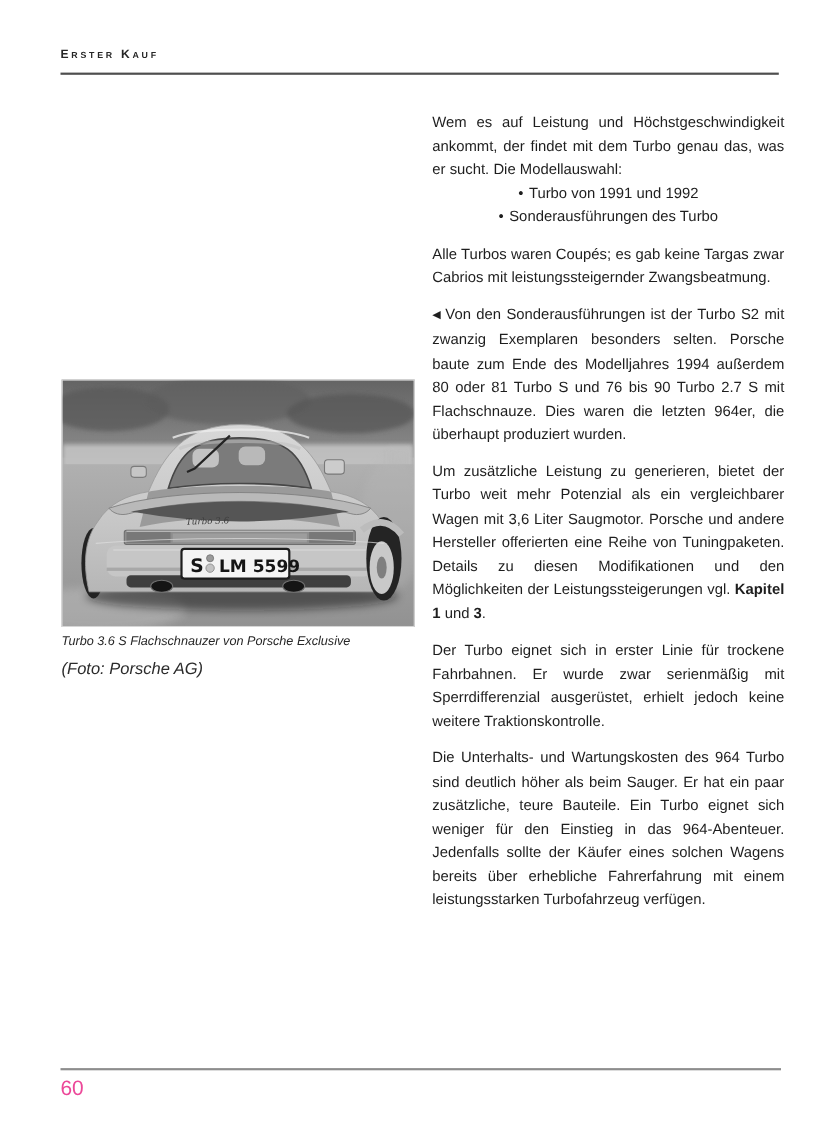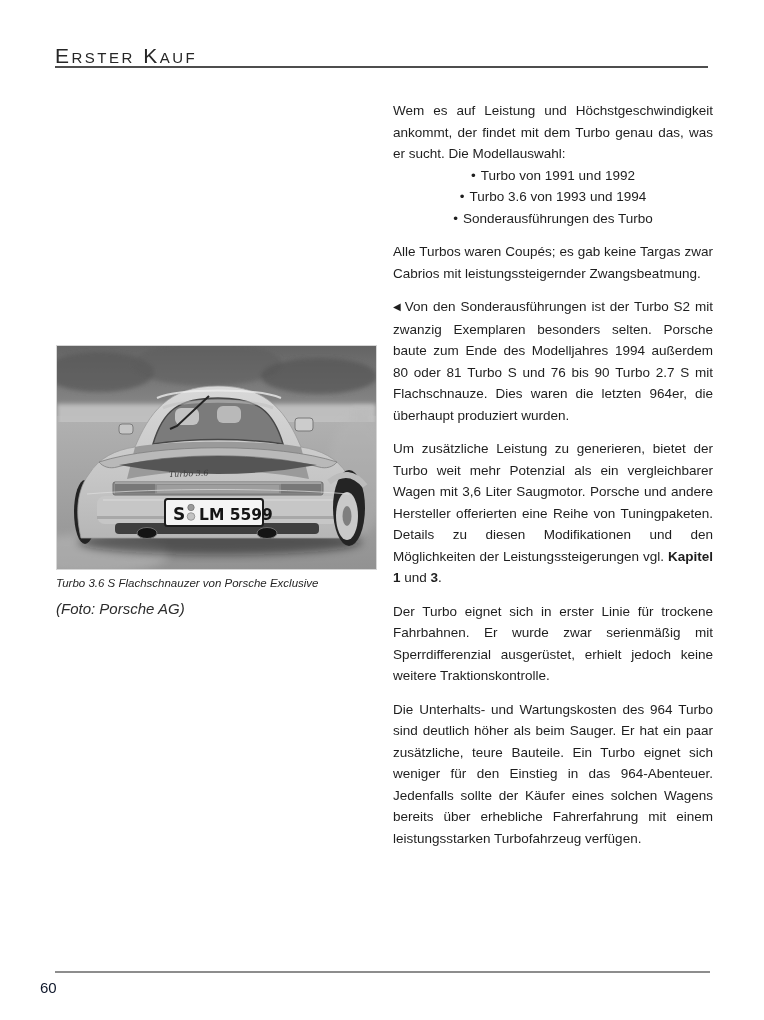--- a/index.html
+++ b/index.html
@@ -2,21 +2,21 @@
 <html lang="de"><head>
 <meta charset="utf-8">
 <style>
   html,body{margin:0;padding:0;background:#ffffff;}
   .page{
     position:relative;width:764px;height:1020px;background:#ffffff;
     font-family:"Liberation Sans",sans-serif;color:#1f1f1f;overflow:hidden;
   }
   .running-head{
     position:absolute;left:55px;top:44px;
-    font-variant:small-caps;font-weight:400;font-size:21px;
+    font-variant:small-caps;font-weight:700;font-size:11px;
     letter-spacing:2.5px;color:#262626;
   }
   .head-rule{position:absolute;left:55px;top:66px;width:653px;height:2px;background:#4e4e4e;}
   .column{
     position:absolute;left:393px;top:100px;width:320px;
     font-size:13.5px;line-height:21.5px;color:#1e1e1e;
   }
   .column h2{font-size:15.5px;line-height:22px;font-weight:700;margin:0 0 20px 0;color:#161616;}
   .column p{margin:0 0 12px 0;text-align:justify;hyphens:auto;-webkit-hyphens:auto;}
   .column p.p-intro{margin-bottom:0;}
@@ -25,21 +25,21 @@
   .bullet-char{margin-right:5px;}
   .photo-marker{font-size:10px;position:relative;top:-1px;margin-right:3px;}
   .photo-figure{
     position:absolute;left:56px;top:345px;width:319px;height:223px;
     border:1px solid #d6d6d6;background:#9b9b9b;
   }
   .photo-figure svg{display:block;}
   .photo-caption{position:absolute;left:56px;top:577px;font-style:italic;font-size:11.5px;color:#262626;}
   .photo-credit{position:absolute;left:56px;top:600px;font-style:italic;font-size:15px;color:#2c2c2c;}
   .foot-rule{position:absolute;left:55px;top:971px;width:655px;height:2px;background:#8d8d8d;}
-  .page-number{position:absolute;left:40px;top:979px;font-size:15px;color:#0f172a;}
+  .page-number{position:absolute;left:55px;top:979px;font-size:19px;color:#ec4899;}
 </style>
 </head>
 <body>
 
 <div class="page">
 
   <div class="running-head">Erster Kauf</div>
   <div class="head-rule"></div>
 
   <figure class="photo-figure" style="margin:0">
@@ -149,21 +149,20 @@
 
   <div class="photo-caption">Turbo 3.6 S Flachschnauzer von Porsche Exclusive</div>
   <div class="photo-credit">(Foto: Porsche AG)</div>
 
   <section class="column">
 
     <p class="p-intro">Wem es auf Leistung und Höchstgeschwindigkeit ankommt, der findet mit dem Turbo genau das, was er sucht. Die Modellauswahl:</p>
 
     <ul>
       <li><span class="bullet-char">•</span><span>Turbo von 1991 und 1992</span></li>
-      <li><span class="bullet-char">•</span><span>Turbo 3.6 von 1993 und 1994</span></li>
       <li><span class="bullet-char">•</span><span>Sonderausführungen des Turbo</span></li>
     </ul>
 
     <p>Alle Turbos waren Coupés; es gab keine Targas zwar Cabrios mit leistungssteigernder Zwangsbeatmung.</p>
 
     <p><span class="photo-marker">◀</span><span>Von den Sonderausführungen ist der Turbo S2 mit zwanzig Exemplaren besonders selten. Porsche baute zum Ende des Modelljahres 1994 außerdem 80 oder 81 Turbo S und 76 bis 90 Turbo 2.7 S mit Flachschnauze. Dies waren die letzten 964er, die überhaupt produziert wurden.</span></p>
 
     <p><span>Um zusätzliche Leistung zu generieren, bietet der Turbo weit mehr Potenzial als ein vergleichbarer Wagen mit 3,6 Liter Saugmotor. Porsche und andere Hersteller offerierten eine Reihe von Tuningpaketen. Details zu diesen Modifikationen und den Möglichkeiten der Leistungssteigerungen vgl. </span><strong>Kapitel 1</strong><span> und </span><strong>3</strong><span>.</span></p>
 
     <p>Der Turbo eignet sich in erster Linie für trockene Fahrbahnen. Er wurde zwar serienmäßig mit Sperrdifferenzial ausgerüstet, erhielt jedoch keine weitere Traktionskontrolle.</p>

